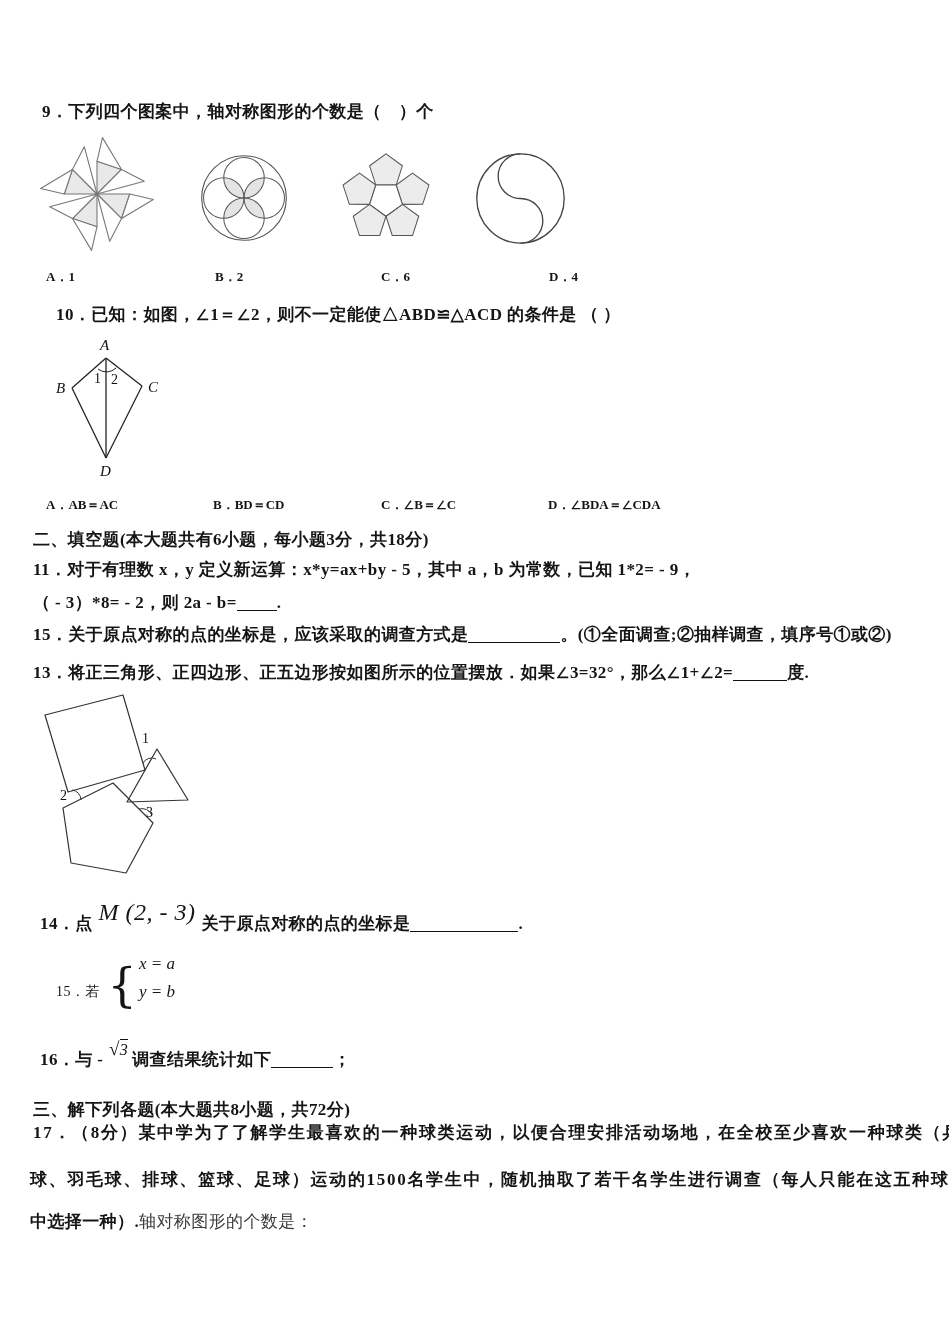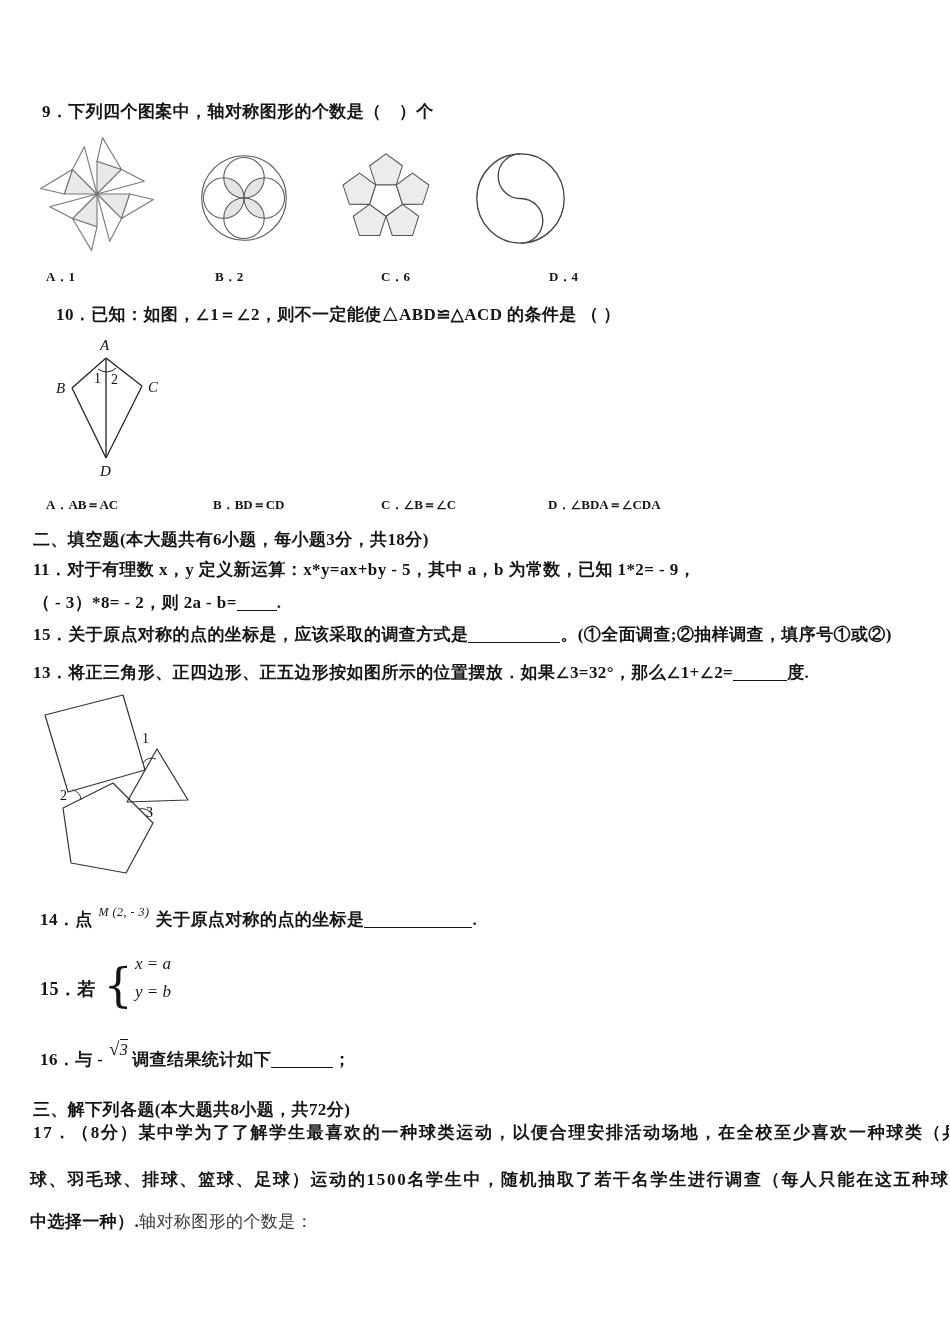--- a/index.html
+++ b/index.html
@@ -4,23 +4,23 @@
 <style>
   html,body{margin:0;padding:0;background:#fff;}
   .pg{position:relative;width:949px;height:1344px;background:#ffffff;overflow:hidden;
       font-family:"Liberation Serif", serif;color:#151515;}
   .ln{position:absolute;white-space:nowrap;font-weight:bold;font-size:17px;letter-spacing:.4px;}
   .opt{position:absolute;white-space:nowrap;font-weight:bold;font-size:13px;}
   .blank{display:inline-block;border-bottom:1.4px solid #111;height:1em;vertical-align:-3px;}
   .lt{font-weight:normal;color:#3c3c3c;letter-spacing:.4px;}
   .q17l{letter-spacing:1.7px;}
   .msup{display:inline-block;transform:translateY(-9px);font-style:italic;font-weight:normal;
-        font-size:12px;letter-spacing:.5px;margin:0 6px;}
+        font-size:24px;letter-spacing:.5px;margin:0 6px;}
   .sys{position:absolute;display:flex;align-items:flex-end;}
-  .sys .tx{font-weight:bold;font-size:18px;white-space:nowrap;margin-bottom:5px;letter-spacing:.4px;}
+  .sys .tx{font-weight:normal;font-size:14px;white-space:nowrap;margin-bottom:5px;letter-spacing:.4px;margin-left:16px;}
   .brace{font-weight:normal;font-size:46px;line-height:.9;margin:0 2px 0 8px;font-family:"DejaVu Serif",serif;}
   .eqs{display:flex;flex-direction:column;font-style:italic;font-weight:normal;font-size:17px;
        line-height:1.65;margin-right:20px;}
   .rt{display:inline-block;transform:translateY(-10px);font-weight:normal;margin:0 4px 0 1px;}
   .rsym{font-size:19px;}
   .rad{border-top:1.2px solid #111;font-style:italic;font-size:16px;padding-top:1px;}
   svg.fig{position:absolute;}
   svg.fig text{font-style:italic;font-size:15px;font-weight:normal;
                font-family:"Liberation Serif",serif;fill:#111;}
   svg.fig text.dig{font-style:normal;font-size:14px;}

